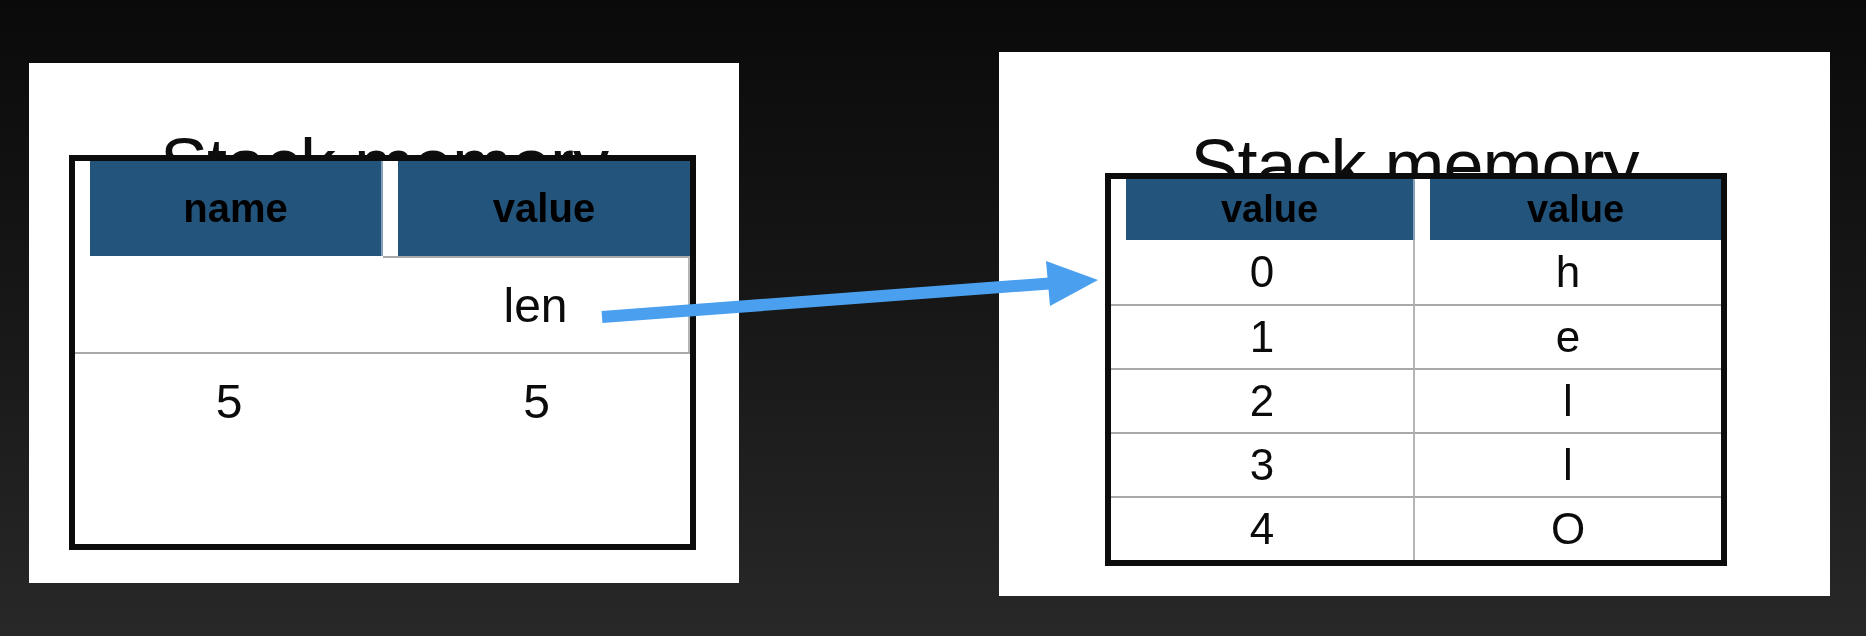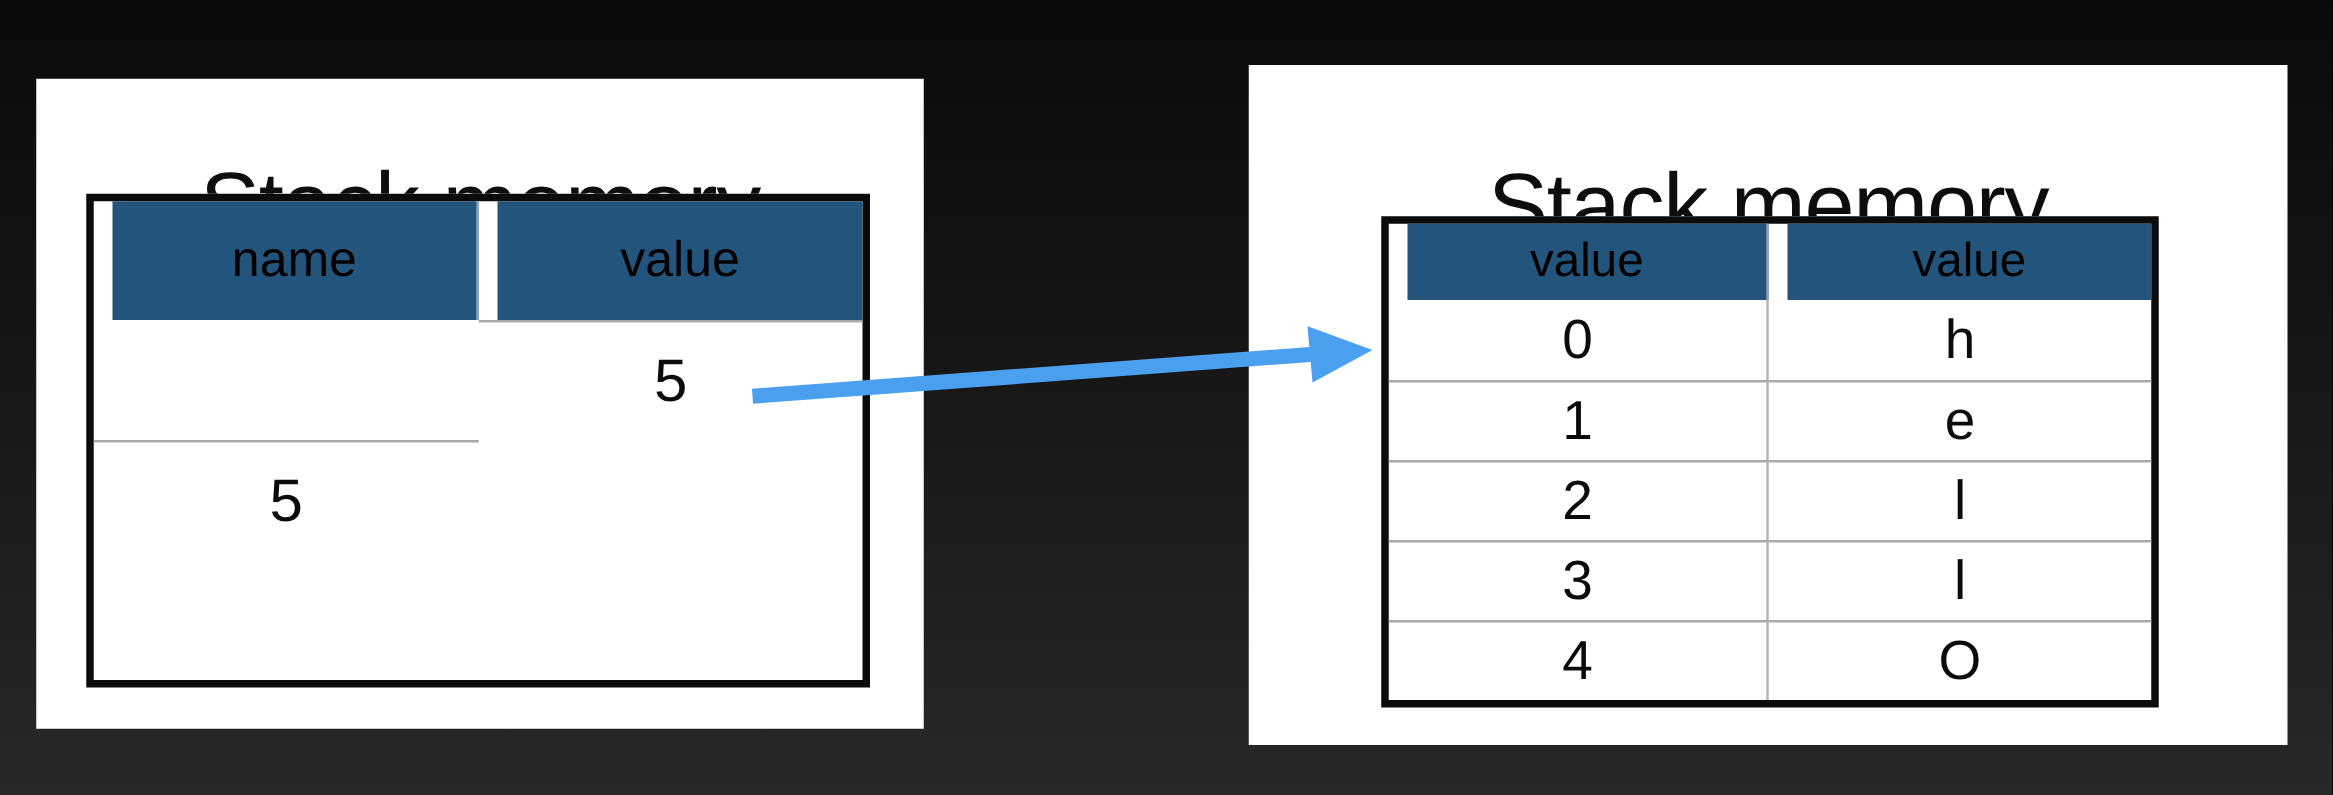--- a/index.html
+++ b/index.html
@@ -30,21 +30,21 @@
     grid-template-rows:95px 1fr 1fr 1fr;
   }
   .tbl.heap-tbl {
     left:106px; top:121px; width:622px; height:393px;
     grid-template-columns:304px 1fr;
     grid-template-rows:61px repeat(5, 1fr);
   }
 
   .cell { display:flex; align-items:center; justify-content:center; box-sizing:border-box; }
   .th {
-    font-weight:400; color:#000;margin-left:15px;
+    font-weight:700; color:#000;margin-left:15px;
   }
   .stack-tbl .th { background:var(--stack-header-bg,#23547C); font-size:40px; }
   .heap-tbl  .th { background:var(--heap-header-bg,#23547C);  font-size:38px; }
   .th.col-first { border-right:2px solid rgba(255,255,255,0.45); }
 
   .td { color:#0b0b0b; border-top:2px solid #a9a9a9; }
   .stack-tbl .td { font-size:48px; }
   .heap-tbl  .td { font-size:44px; }
   .td.col-first { border-right:2px solid #b5b5b5; border-top-color:#a9a9a9; }
   .td.no-top { border-top:none; }
@@ -57,20 +57,21 @@
 <div class="stage">
 
   <section class="panel stack">
     <h2 class="title">Stack memory</h2>
     <div class="tbl stack-tbl">
       <div class="cell th col-first">name</div>
       <div class="cell th">value</div>
 
       <div class="cell td no-top"></div>
 
+      <div class="cell td col-first">len</div>
       <div class="cell td">5</div>
 
       <div class="cell td">5</div>
     </div>
   </section>
 
   <section class="panel heap">
     <h2 class="title">Stack memory</h2>
     <div class="tbl heap-tbl">
       <div class="cell th col-first">value</div>

